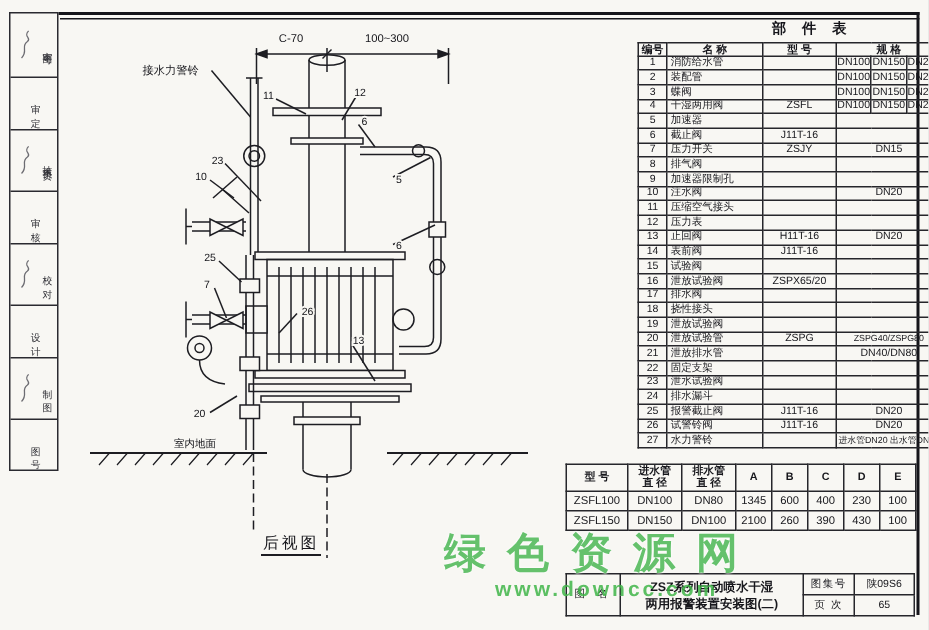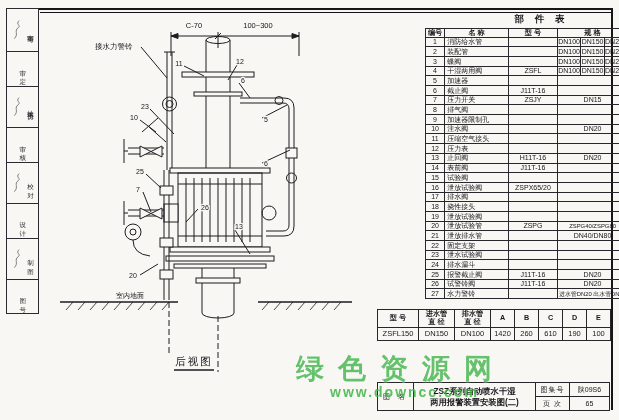--- a/index.html
+++ b/index.html
@@ -493,27 +493,37 @@
 直 径</th>
           <th>A</th>
           <th>B</th>
           <th>C</th>
           <th>D</th>
           <th>E</th>
         </tr>
       </thead>
       <tbody id="install-body">
           <tr>
+            <td>ZSFL100</td>
+            <td>DN100</td>
+            <td>DN80</td>
+            <td>1345</td>
+            <td>600</td>
+            <td>400</td>
+            <td>230</td>
+            <td>100</td>
+          </tr>
+          <tr>
             <td>ZSFL150</td>
             <td>DN150</td>
             <td>DN100</td>
-            <td>1420</td>
+            <td>2100</td>
             <td>260</td>
-            <td>610</td>
-            <td>190</td>
+            <td>390</td>
+            <td>430</td>
             <td>100</td>
           </tr>
         </tbody>
     </table>
   </div>
 
   <div class="tblock-wrap">
     <table class="grid tblock">
       <colgroup>
           <col style="width:36px">

